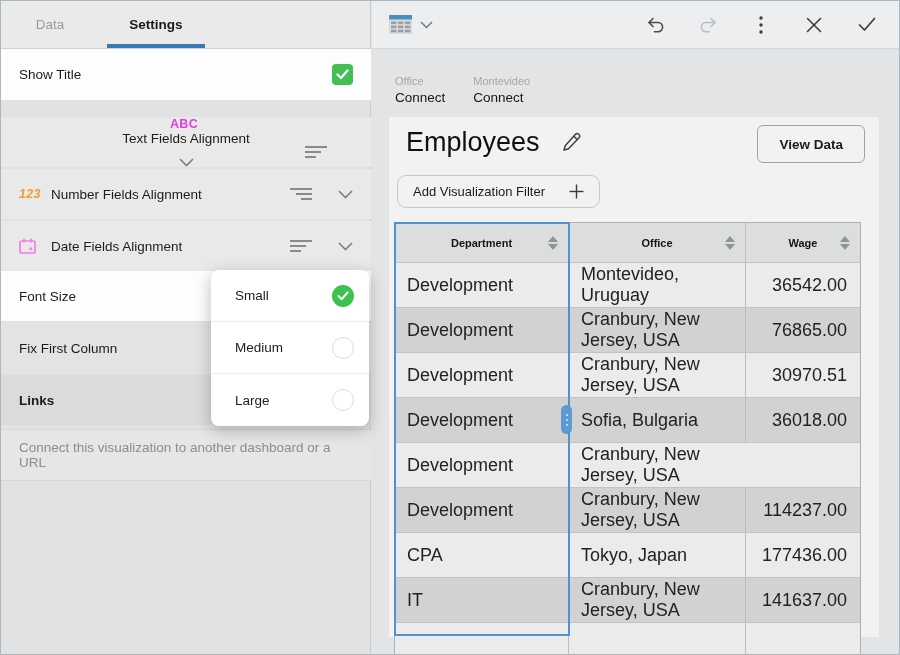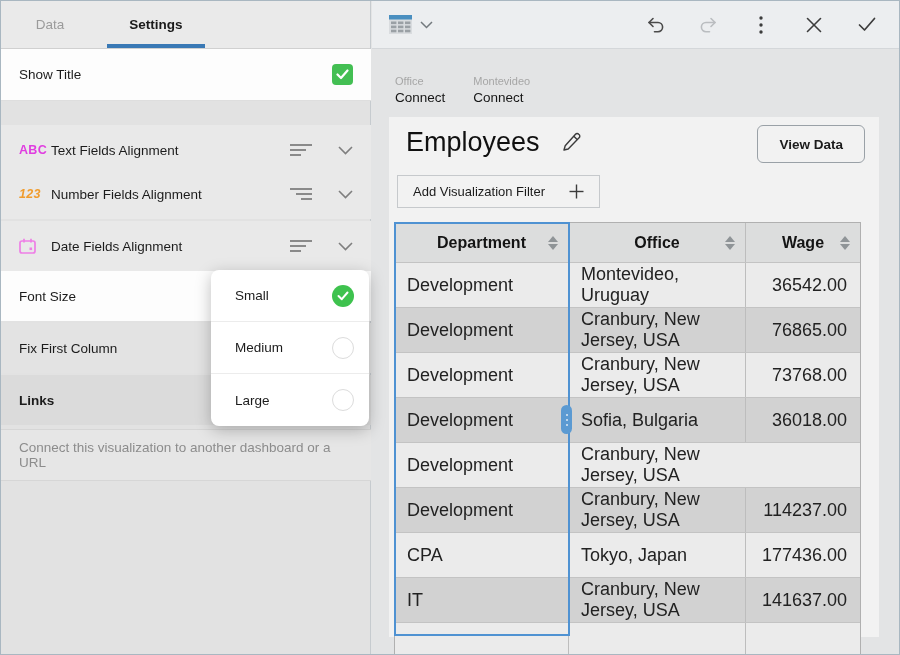--- a/index.html
+++ b/index.html
@@ -16,21 +16,21 @@
          font-size:13.5px; color:#9b9b9b; position:relative; cursor:pointer; }
   .tab.active { color:#1a1a1a; font-weight:700; }
   .tab .underline { position:absolute; left:0; right:0; bottom:0; height:4px; background:#3a79b5; }
 
   .srow { position:absolute; left:0; width:370px; display:flex; align-items:center;
           padding:0 18px; font-size:13.5px; color:#1c1c1c; }
   .row-show-title { top:48px; height:52px; background:#fdfdfd; border-bottom:1px solid #dedede; }
   .checkbox-on { margin-left:auto; width:21px; height:21px; background:#43bf53; border-radius:4px;
                  display:flex; align-items:center; justify-content:center; }
   .align-row { height:50px; background:#e9e9e9; }
-  .ar0 { top:124px; } .ar1 { top:168px; } .ar2 { top:220px; }
+  .ar0 { top:116px;flex-direction:column; } .ar1 { top:168px; } .ar2 { top:220px; }
   .row-font-size { top:270px; height:50px; background:#fdfdfd; }
   .row-fix-first { top:322px; height:50px; background:#e3e3e3; }
   .row-links { top:374px; height:50px; background:#dbdbdb; font-weight:700; }
   .row-desc { top:428px; height:52px; background:#e6e6e6; border-top:1px solid #d6d6d6;
               border-bottom:1px solid #d6d6d6; color:#8c8c8c; }
 
   .lead-icon { width:32px; font-weight:700; font-size:12.5px; letter-spacing:.3px; flex:none; }
   .abc { color:#e03ee0; } .num123 { color:#f09c2e;font-style:italic; }
   .align-icon { margin-left:auto; margin-right:26px; width:22px; display:flex;
                 flex-direction:column; gap:3px; }
@@ -62,30 +62,30 @@
   .chip-label { font-size:13.5px; color:#161616; }
 
   .card { position:absolute; left:388px; top:116px; width:490px; height:520px; background:#f2f2f2; }
   .page-title-row { position:absolute; left:17px; top:10px; display:flex; align-items:center; gap:20px; }
   .page-title { font-size:27px; font-weight:400; color:#101010; }
   .view-data-btn { position:absolute; right:14px; top:8px; height:38px; padding:0 21px;
                    display:flex; align-items:center; border:1px solid #9aa1a7; border-radius:6px;
                    font-size:13.5px; font-weight:600; color:#1b1b1b; cursor:pointer; }
   .add-filter-btn { position:absolute; left:8px; top:58px; height:33px; padding:0 15px;
                     display:flex; align-items:center; gap:24px; border:1px solid #c6c9cc;
-                    border-radius:0; font-size:13px; color:#1b1b1b; cursor:pointer; }
+                    border-radius:9px; font-size:13px; color:#1b1b1b; cursor:pointer; }
 
   
   .tbl { position:absolute; left:5px; top:105px; width:467px; border:1px solid #b0b0b0; }
   .trow { display:flex; }
   .cell { display:flex; align-items:center; border-right:1px solid #bdbdbd; }
   .cell:last-child { border-right:none; }
   .c0 { width:174px; } .c1 { width:177px; } .c2 { width:114px; }
   .thead { height:39px; background:#dcdddd; }
-  .thead .cell { justify-content:center; font-size:16px; font-weight:700; color:#141414; position:relative; }
+  .thead .cell { justify-content:center; font-size:11px; font-weight:700; color:#141414; position:relative; }
   .sort { position:absolute; right:10px; display:flex; flex-direction:column; gap:2px; }
   .sort .up { width:0; height:0; border-left:5px solid transparent; border-right:5px solid transparent;
               border-bottom:6px solid #8f9497; }
   .sort .dn { width:0; height:0; border-left:5px solid transparent; border-right:5px solid transparent;
               border-top:6px solid #8f9497; }
   .tbody .trow { height:45px; border-top:1px solid #c3c3c3; font-size:18px; color:#222; }
   .r-light { background:#ebebeb; } .r-dark { background:#d2d2d2; }
   .cell-txt { padding-left:12px; }
   .cell-num { justify-content:flex-end; padding-right:13px; }
   .trow-partial { height:12px; border-top:1px solid #c3c3c3; background:#ebebeb; }
@@ -328,21 +328,21 @@
           <div class="cell c2 cell-num">36542.00</div>
         </div>
         <div class="trow r-dark">
           <div class="cell c0 cell-txt">Development</div>
           <div class="cell c1 cell-txt">Cranbury, New Jersey, USA</div>
           <div class="cell c2 cell-num">76865.00</div>
         </div>
         <div class="trow r-light">
           <div class="cell c0 cell-txt">Development</div>
           <div class="cell c1 cell-txt">Cranbury, New Jersey, USA</div>
-          <div class="cell c2 cell-num">73768.00</div>
+          <div class="cell c2 cell-num">30970.51</div>
         </div>
         <div class="trow r-dark">
           <div class="cell c0 cell-txt">Development</div>
           <div class="cell c1 cell-txt">Sofia, Bulgaria</div>
           <div class="cell c2 cell-num">36018.00</div>
         </div>
         <div class="trow r-light">
           <div class="cell c0 cell-txt">Development</div>
           <div class="cell c1 cell-txt">Cranbury, New Jersey, USA</div>
         </div>

